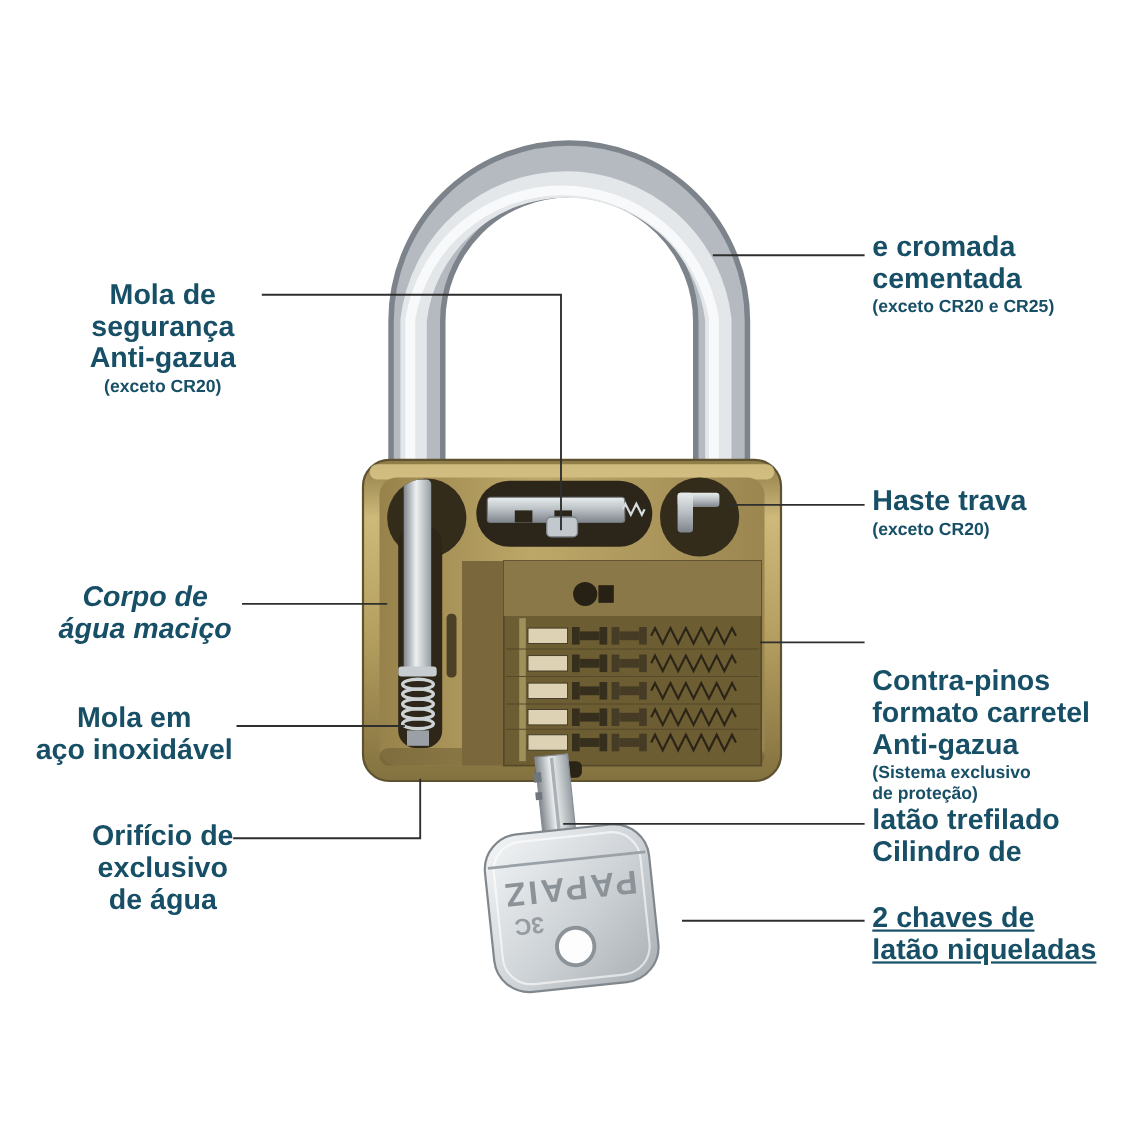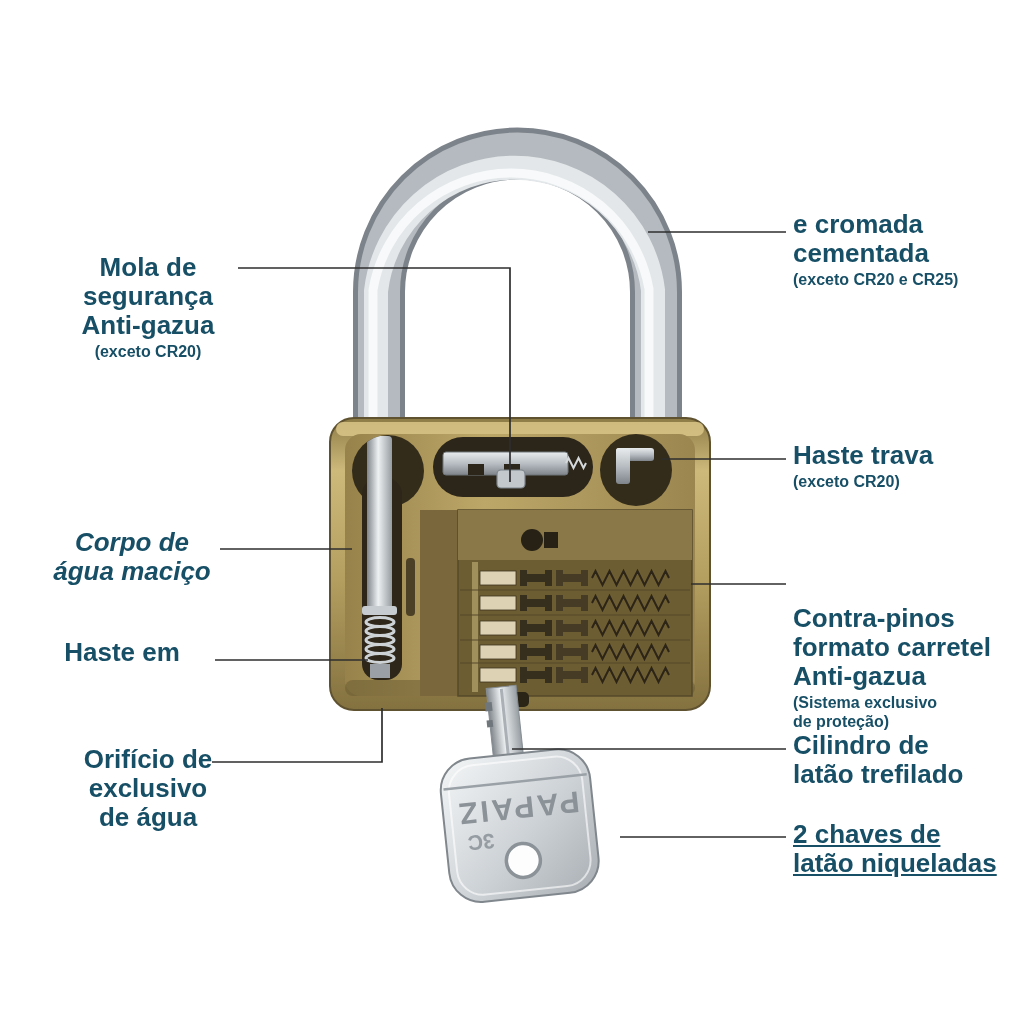--- a/index.html
+++ b/index.html
@@ -189,26 +189,27 @@
 
   <div class="lbl" style="left:793px;top:556px;width:230px;margin-top:48px;">
     <div>Contra-pinos</div>
     <div>formato carretel</div>
     <div>Anti-gazua</div>
     <div class="note">(Sistema exclusivo</div>
     <div class="note" style="margin-top:0;">de proteção)</div>
   </div>
 
   <div class="lbl center" style="left:28px;top:638px;width:188px;">
-    <div>Haste em</div>
+    <div>Mola em</div>
+    <div>aço inoxidável</div>
   </div>
 
   <div class="lbl" style="left:793px;top:731px;width:220px;">
+    <div>latão trefilado</div>
     <div>Cilindro de</div>
-    <div>latão trefilado</div>
   </div>
 
   <div class="lbl center" style="left:78px;top:745px;width:140px;text-align:center;">
     <div>Orifício de</div>
     <div>exclusivo</div>
     <div>de água</div>
   </div>
 
   <div class="lbl" style="left:793px;top:820px;width:225px;text-decoration:underline;">
     <div>2 chaves de</div>

